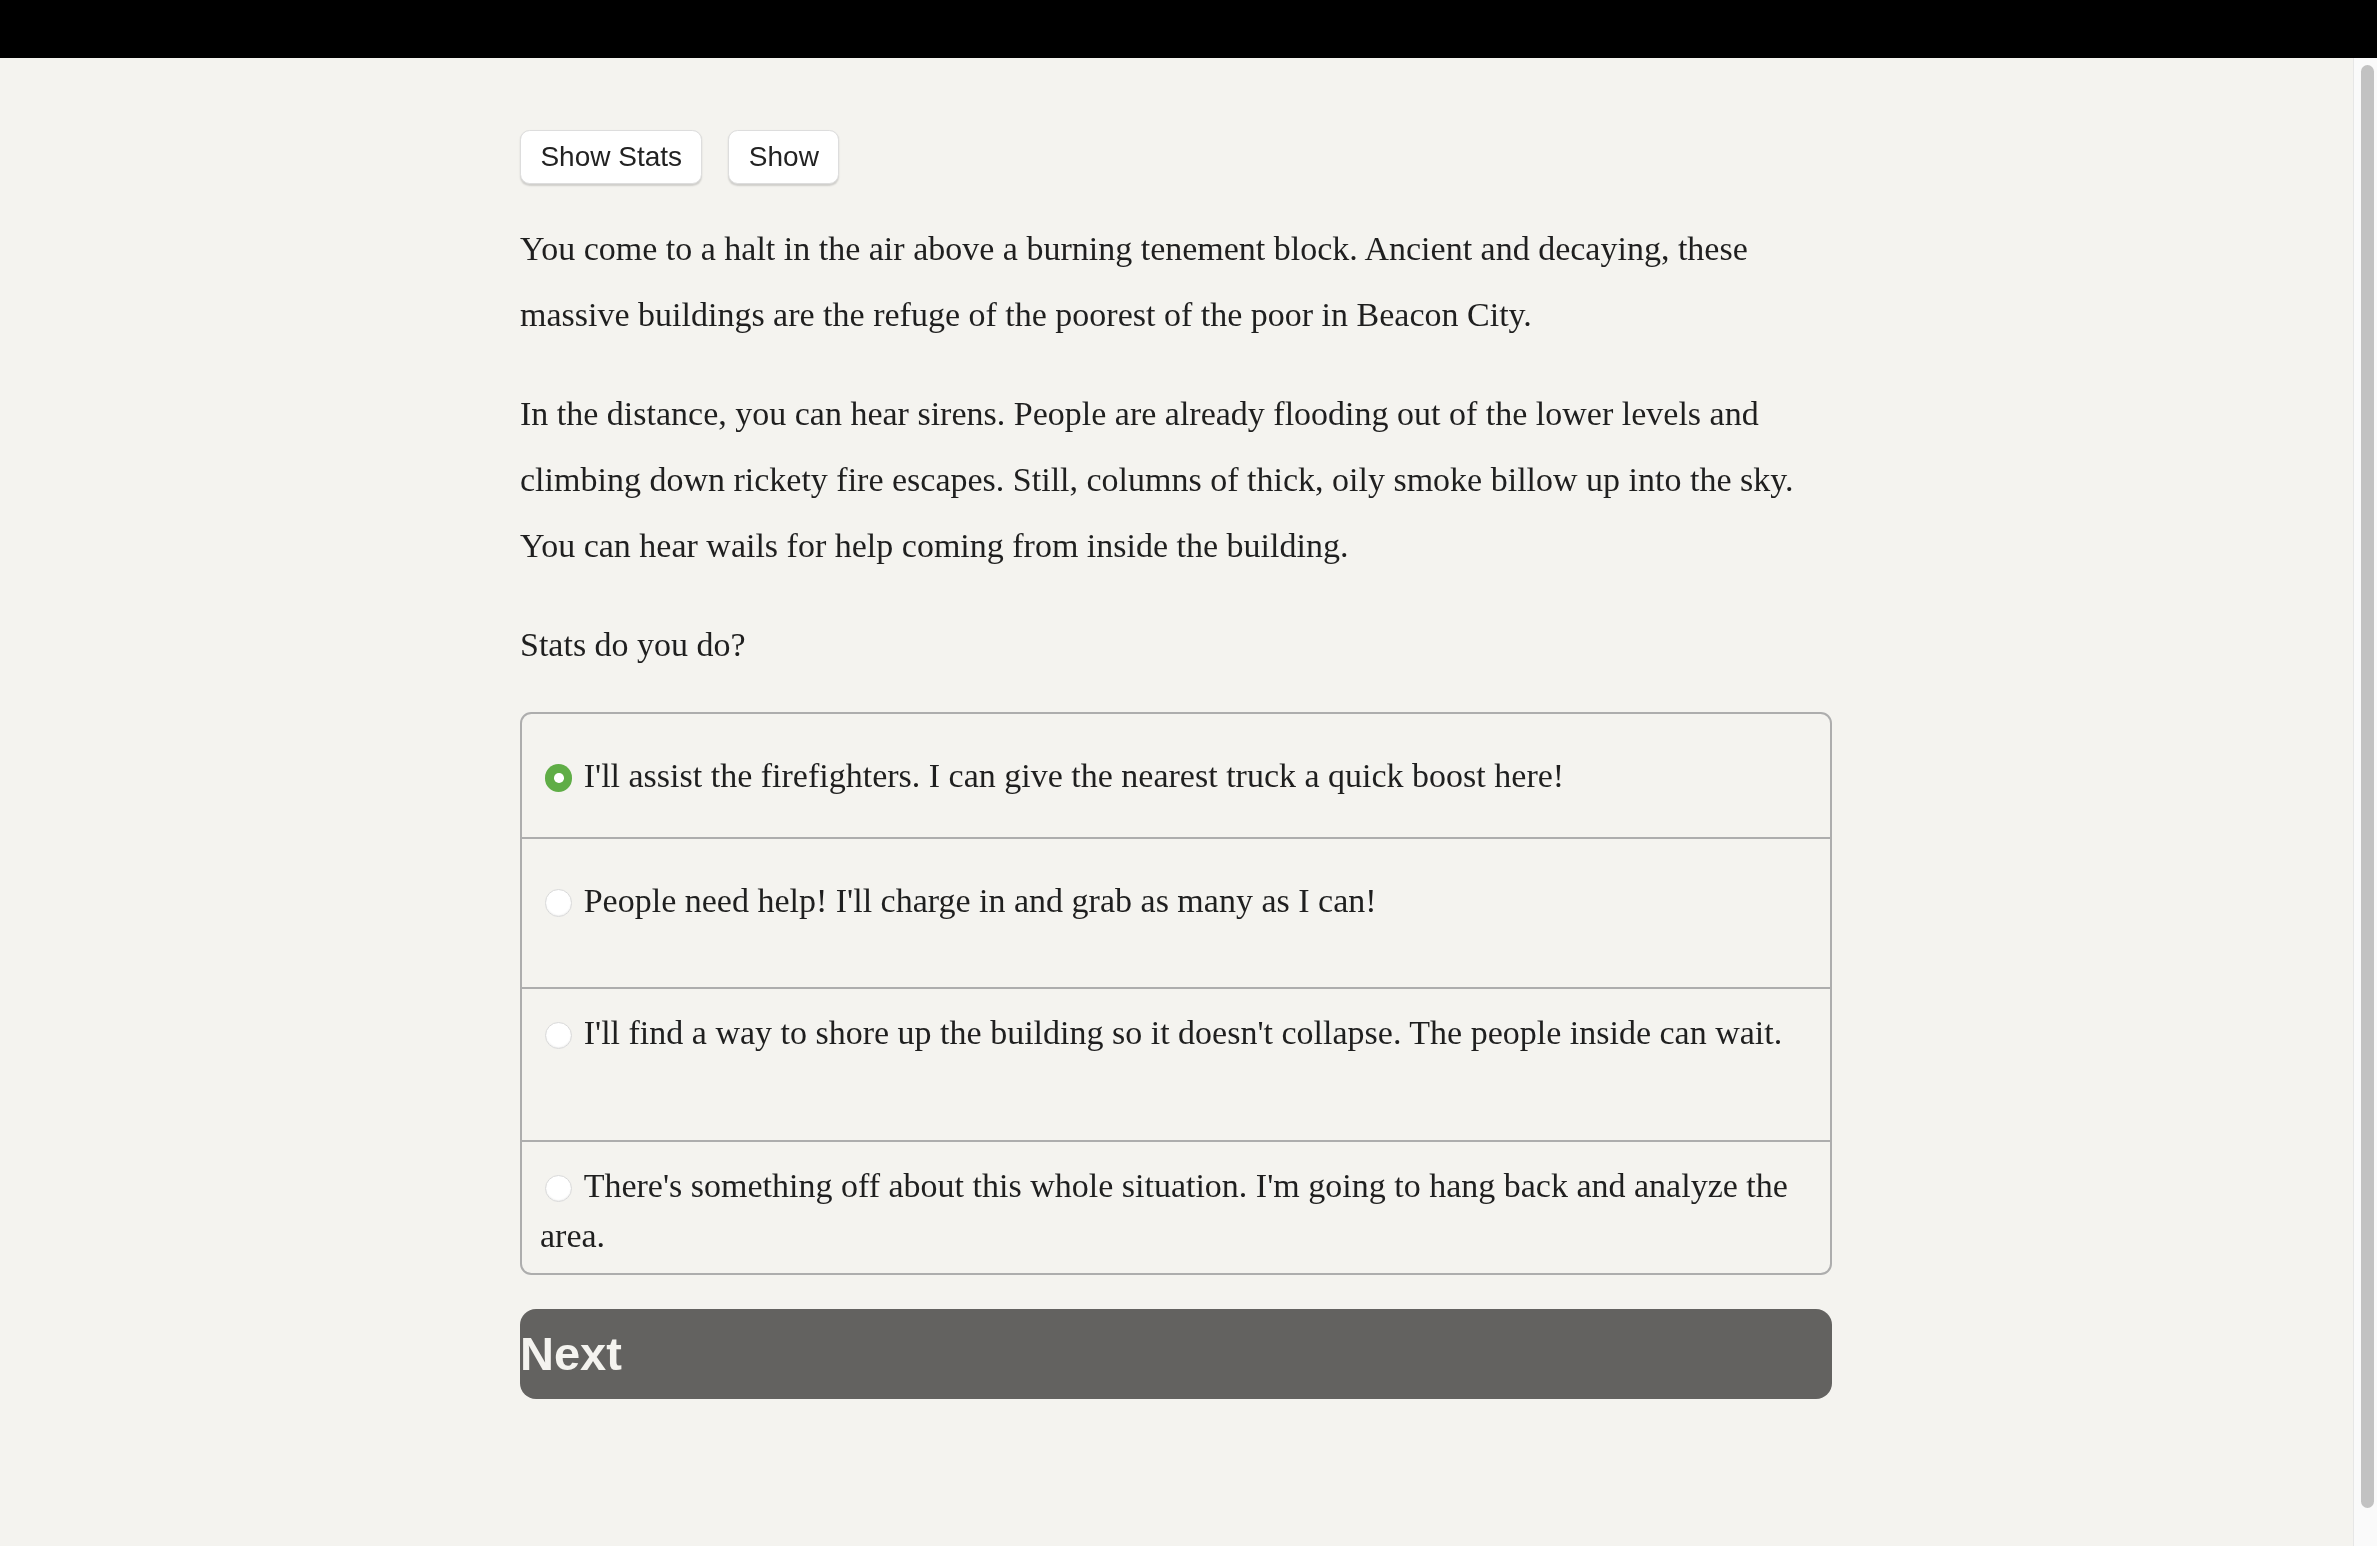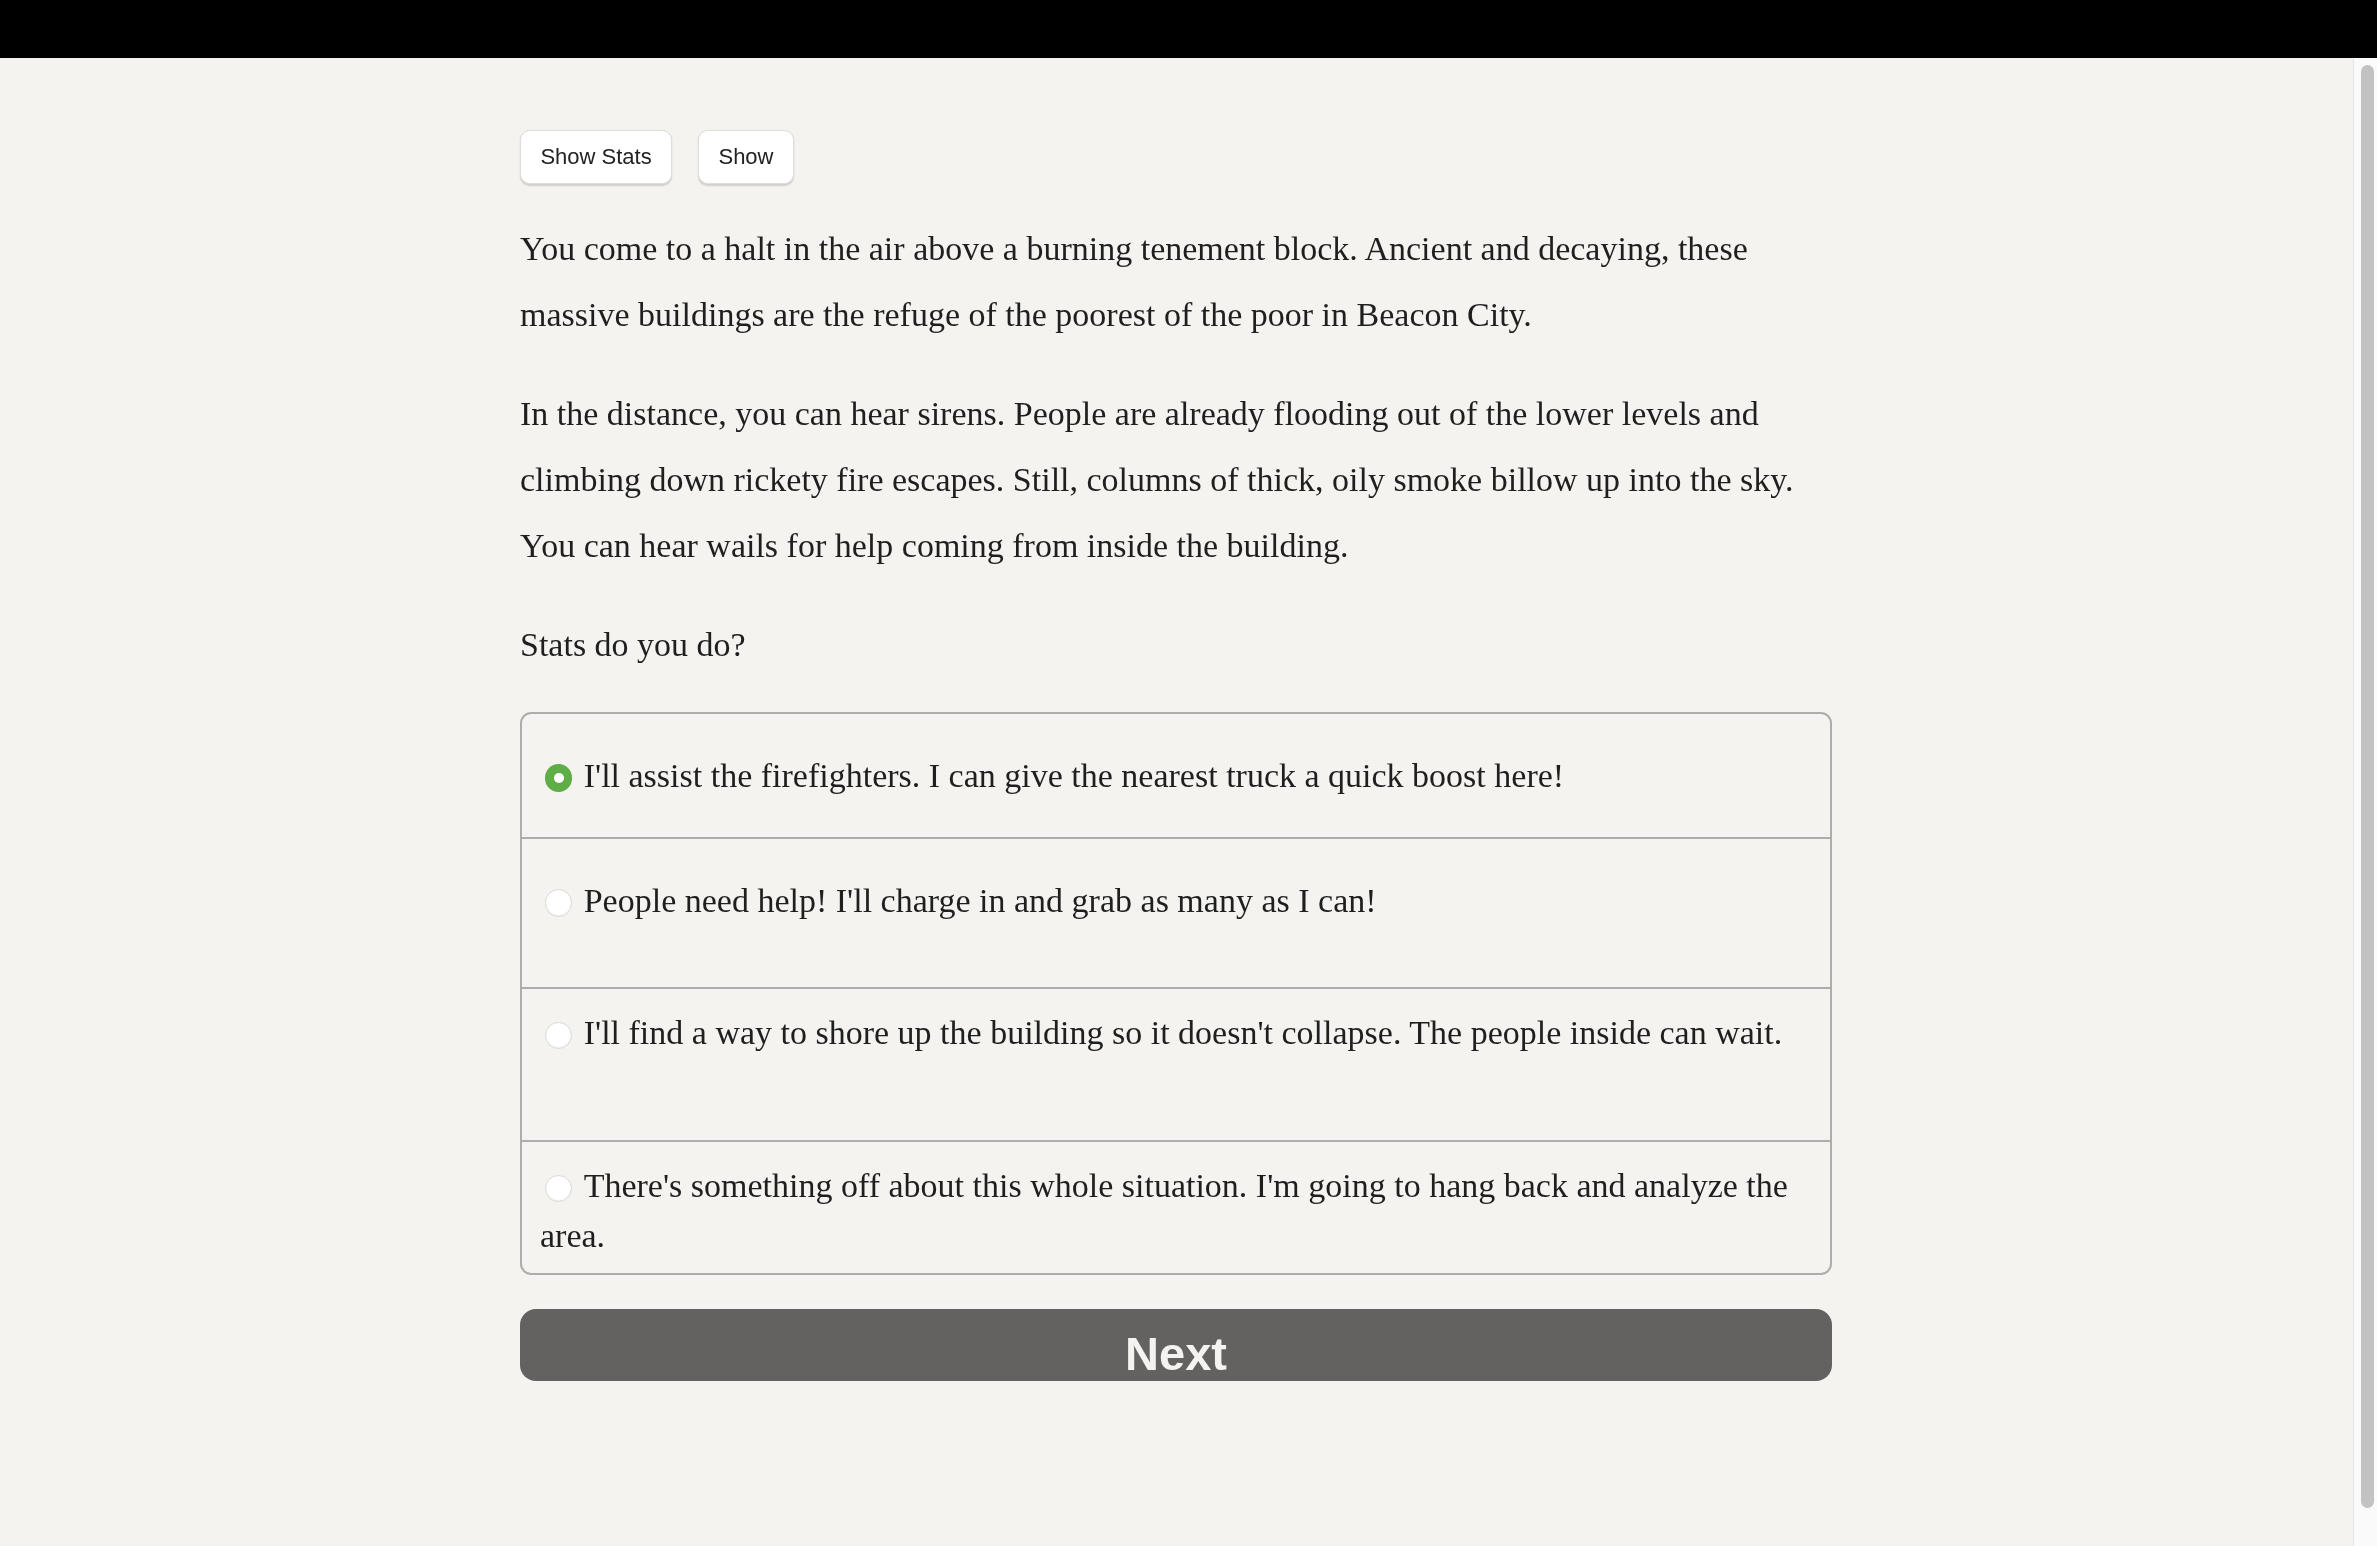--- a/index.html
+++ b/index.html
@@ -4,21 +4,21 @@
 <style>
   html, body { margin:0; padding:0; }
   body {
     width:2377px; height:1546px; overflow:hidden; position:relative;
     background:#f4f3ef; font-family:"Liberation Serif", "DejaVu Serif", serif; color:#1f1f1f;
   }
   .topbar { position:absolute; left:0; top:0; width:2377px; height:58px; background:#000; }
   .content { position:absolute; left:520px; top:130px; width:1312px; }
   .btnrow { display:flex; gap:26px; height:52px; }
   .pill {
-    font-family:"Liberation Sans", "DejaVu Sans", sans-serif; font-size:22px; color:#222;
+    font-family:"Liberation Sans", "DejaVu Sans", sans-serif; font-size:28px; color:#222;
     background:#fff; border:0.8px solid #ddd; border-radius:9.7px; padding:0 19.4px;
     height:52px; line-height:52px; box-shadow:0 1.6px 1.6px rgba(0,0,0,0.15); cursor:pointer;
   }
   p.story { margin:0; font-size:34px; line-height:66px; }
   .p1 { margin-top:34px !important; }
   .p2 { margin-top:33px !important; }
   .p3 { margin-top:33px !important; }
   .choices {
     margin-top:34px; border:2.4px solid #adadad; border-radius:11.3px; overflow:hidden; background:#f4f3ef;
   }
@@ -29,23 +29,23 @@
   .c3 { height:133px; padding-top:19.4px; box-sizing:border-box; }
   .c4 { height:133px; padding-top:19.4px; box-sizing:border-box;margin-top:20px; }
   .radio {
     display:inline-block; width:27.5px; height:27.5px; border-radius:50%; box-sizing:border-box;
     vertical-align:-4.9px; margin-right:11.3px; margin-left:4.9px;
   }
   .radio.off { background:#fff; border:1.6px solid #d9d9d9; box-shadow:inset 0 -0.8px 1.6px rgba(0,0,0,0.08); }
   .radio.on { background:#5fad46; border:none; position:relative; }
   .radio.on::after { content:""; position:absolute; left:9px; top:9px; width:9.7px; height:9.7px; border-radius:50%; background:#fff; }
   .next {
-    margin-top:34px; height:72px; background:#636260; border-radius:16px; color:#f4f3ef;
+    margin-top:34px; height:90px; background:#636260; border-radius:16px; color:#f4f3ef;
     font-family:"Liberation Sans", "DejaVu Sans", sans-serif; font-weight:bold; font-size:47px;
-    text-align:center; line-height:90px; cursor:pointer;
+    text-align:left; line-height:90px; cursor:pointer;
   }
   .scrolltrack { position:absolute; left:2353px; top:58px; width:22.6px; height:1488px; background:#fafafa; border-left:1.6px solid #e6e6e6; }
   .scrollthumb { position:absolute; left:6.5px; top:6.5px; width:13px; height:1443px; background:#c2c2c2; border-radius:6.5px; }
 </style>
 </head>
 <body>
 
 <div class="topbar"></div>
 
 <div class="content">

